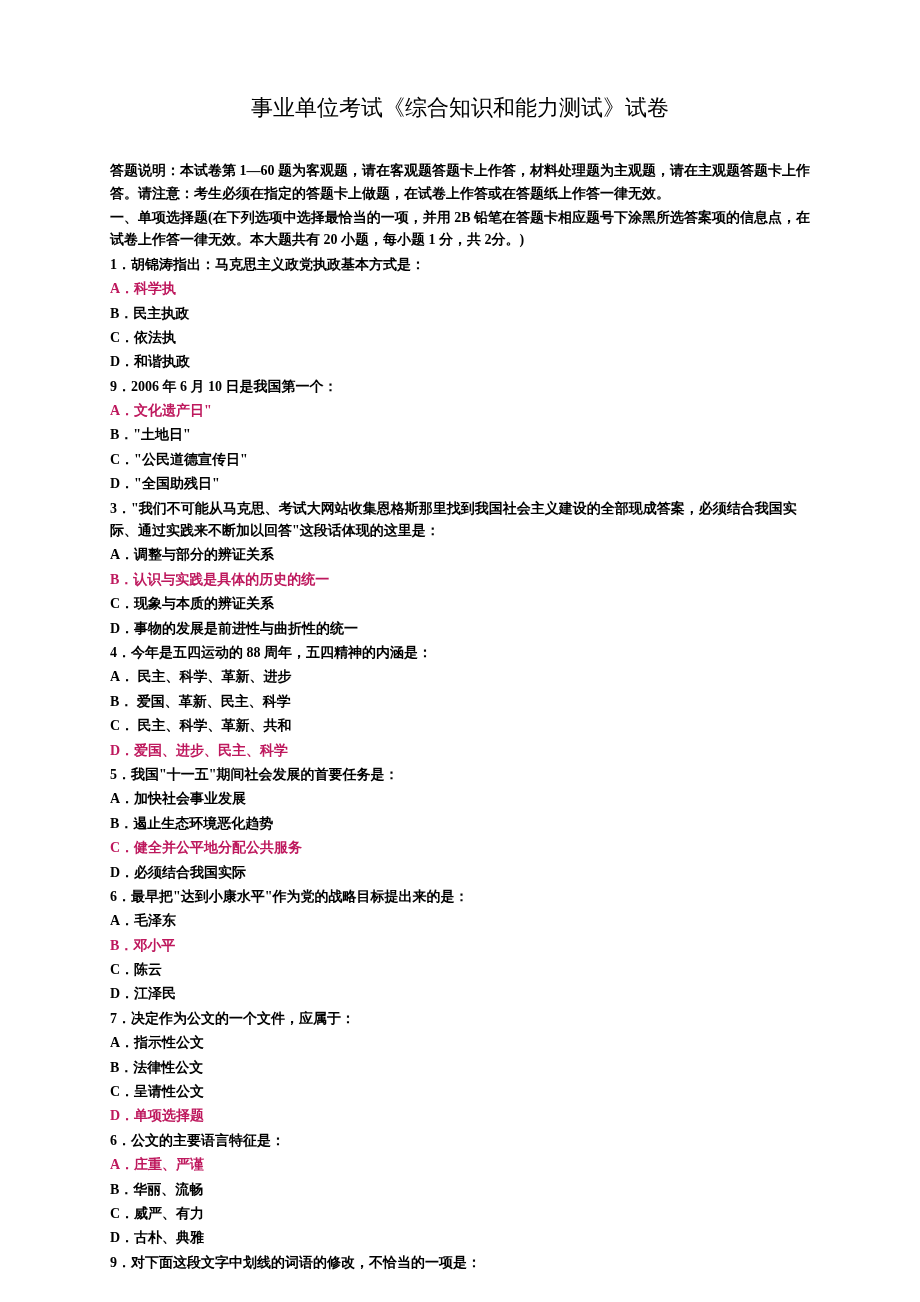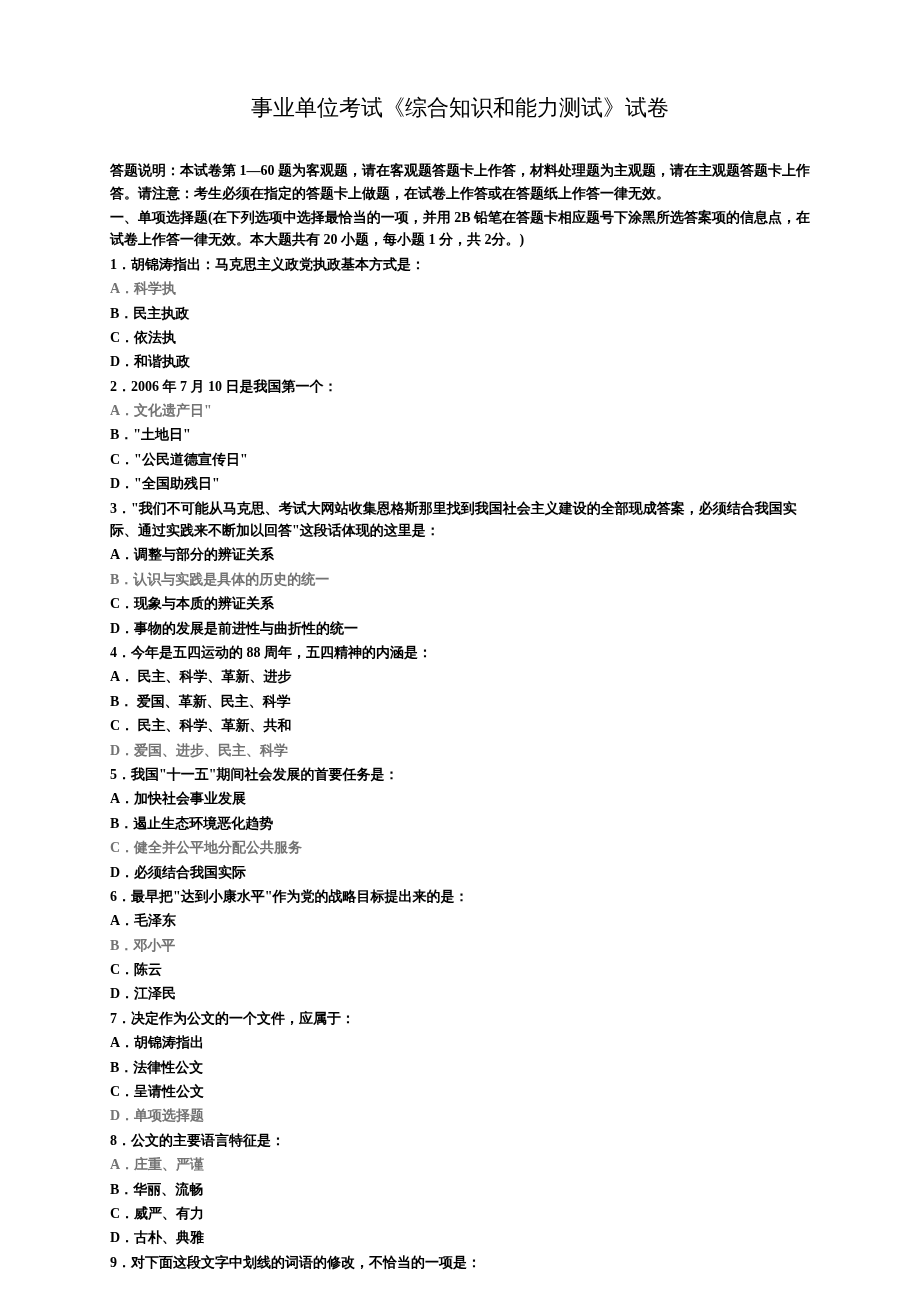--- a/index.html
+++ b/index.html
@@ -8,37 +8,37 @@
       min-height: 1302px;
       background: #fff;
       font-family: "SimSun", "宋体", serif;
       font-size: 14px;
       line-height: 1.6;
       color: #000;
       padding: 90px 110px 40px 110px;
     }
     .title { text-align: center; font-size: 22px; font-weight: normal; margin-bottom: 35px; }
     .para { margin-bottom: 2px; font-weight: bold; }
-    .highlight { color: #737373; }
+    .highlight { color: #be185d; }
   </style>
 </head>
 <body>
 
 <h1 class="title">事业单位考试《综合知识和能力测试》试卷</h1>
 
 <p class="para">答题说明：本试卷第 1—60 题为客观题，请在客观题答题卡上作答，材料处理题为主观题，请在主观题答题卡上作答。请注意：考生必须在指定的答题卡上做题，在试卷上作答或在答题纸上作答一律无效。</p>
 <p class="para">一、单项选择题(在下列选项中选择最恰当的一项，并用 2B 铅笔在答题卡相应题号下涂黑所选答案项的信息点，在试卷上作答一律无效。本大题共有 20 小题，每小题 1 分，共 2分。)</p>
 
 <p class="para">1．胡锦涛指出：马克思主义政党执政基本方式是：</p>
 <p class="para highlight">A．科学执</p>
 <p class="para">B．民主执政</p>
 <p class="para">C．依法执</p>
 <p class="para">D．和谐执政</p>
 
-<p class="para">2．2006 年 7 月 10 日是我国第一个：</p>
+<p class="para">9．2006 年 6 月 10 日是我国第一个：</p>
 <p class="para highlight">A．文化遗产日"</p>
 <p class="para">B．"土地日"</p>
 <p class="para">C．"公民道德宣传日"</p>
 <p class="para">D．"全国助残日"</p>
 
 <p class="para">3．"我们不可能从马克思、考试大网站收集恩格斯那里找到我国社会主义建设的全部现成答案，必须结合我国实际、通过实践来不断加以回答"这段话体现的这里是：</p>
 <p class="para"> A．调整与部分的辨证关系</p>
 <p class="para highlight">B．认识与实践是具体的历史的统一</p>
 <p class="para">C．现象与本质的辨证关系</p>
 <p class="para">D．事物的发展是前进性与曲折性的统一</p>
@@ -55,24 +55,24 @@
 <p class="para highlight">C．健全并公平地分配公共服务</p>
 <p class="para">D．必须结合我国实际</p>
 
 <p class="para">6．最早把"达到小康水平"作为党的战略目标提出来的是：</p>
 <p class="para">A．毛泽东</p>
 <p class="para highlight">B．邓小平</p>
 <p class="para">C．陈云</p>
 <p class="para">D．江泽民</p>
 
 <p class="para">7．决定作为公文的一个文件，应属于：</p>
-<p class="para">A．胡锦涛指出</p>
+<p class="para">A．指示性公文</p>
 <p class="para">B．法律性公文</p>
 <p class="para">C．呈请性公文</p>
 <p class="para highlight">D．单项选择题</p>
 
-<p class="para">8．公文的主要语言特征是：</p>
+<p class="para">6．公文的主要语言特征是：</p>
 <p class="para highlight">A．庄重、严谨</p>
 <p class="para">B．华丽、流畅</p>
 <p class="para">C．威严、有力</p>
 <p class="para">D．古朴、典雅</p>
 
 <p class="para">9．对下面这段文字中划线的词语的修改，不恰当的一项是：</p>
 
 </body></html>

